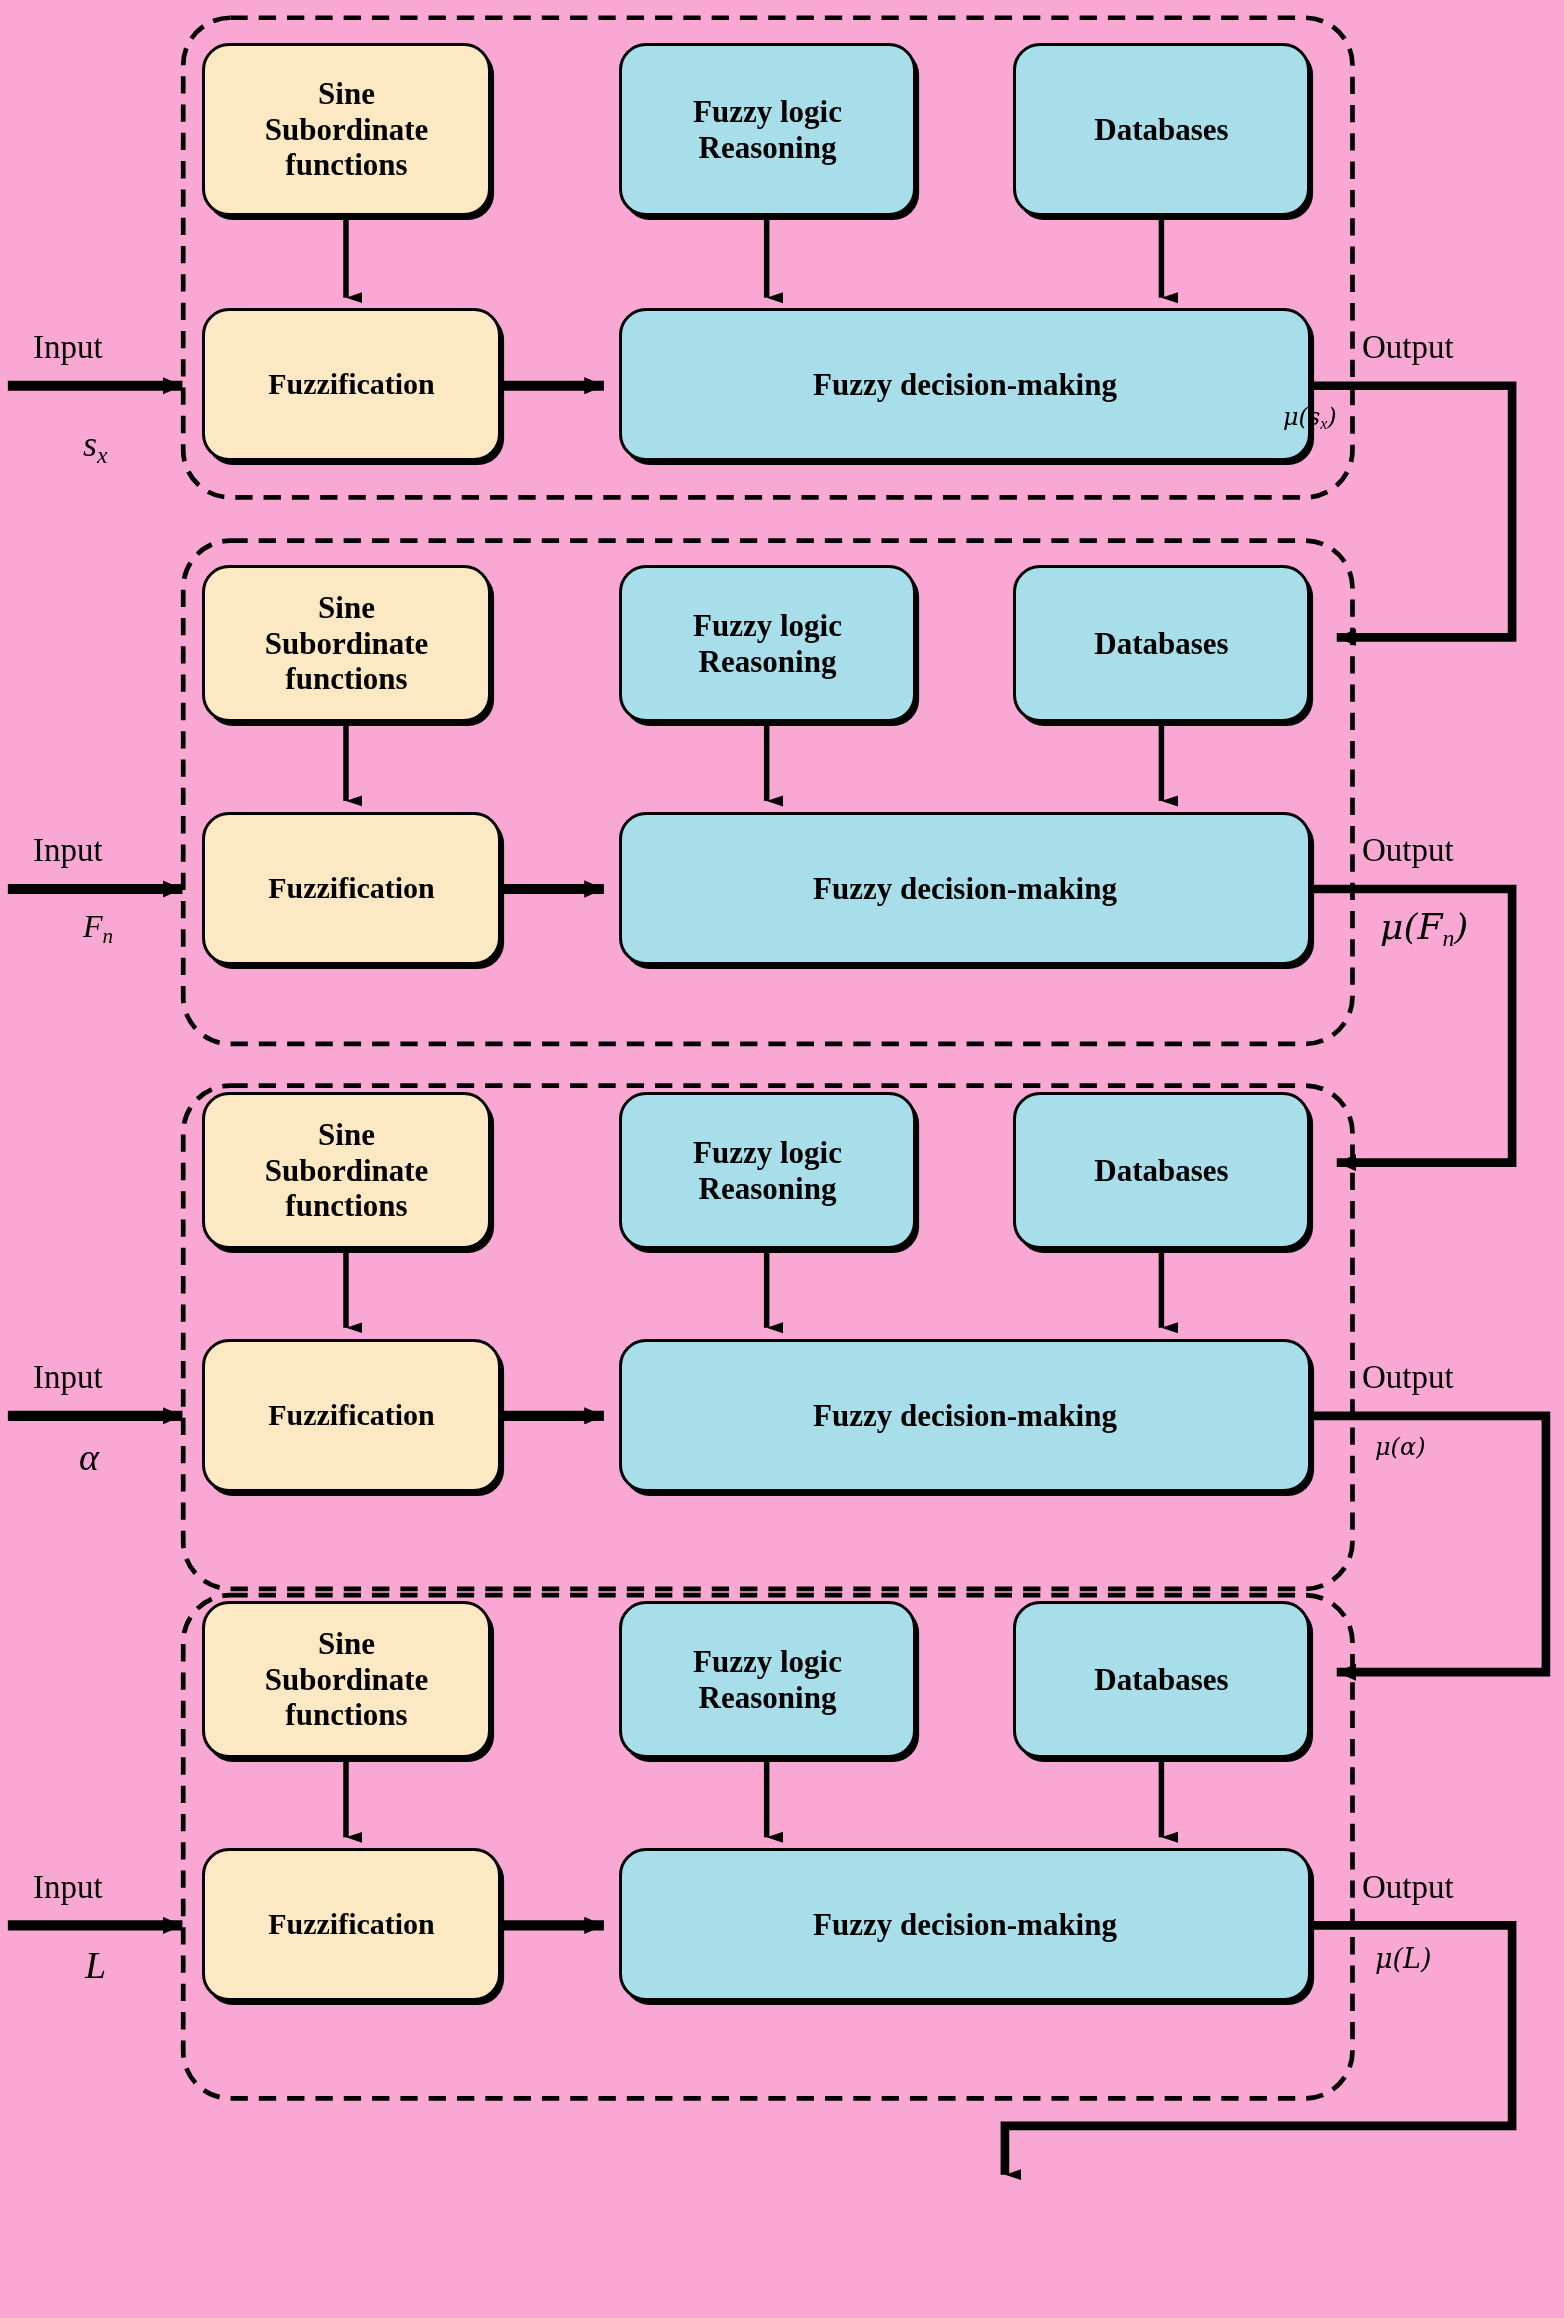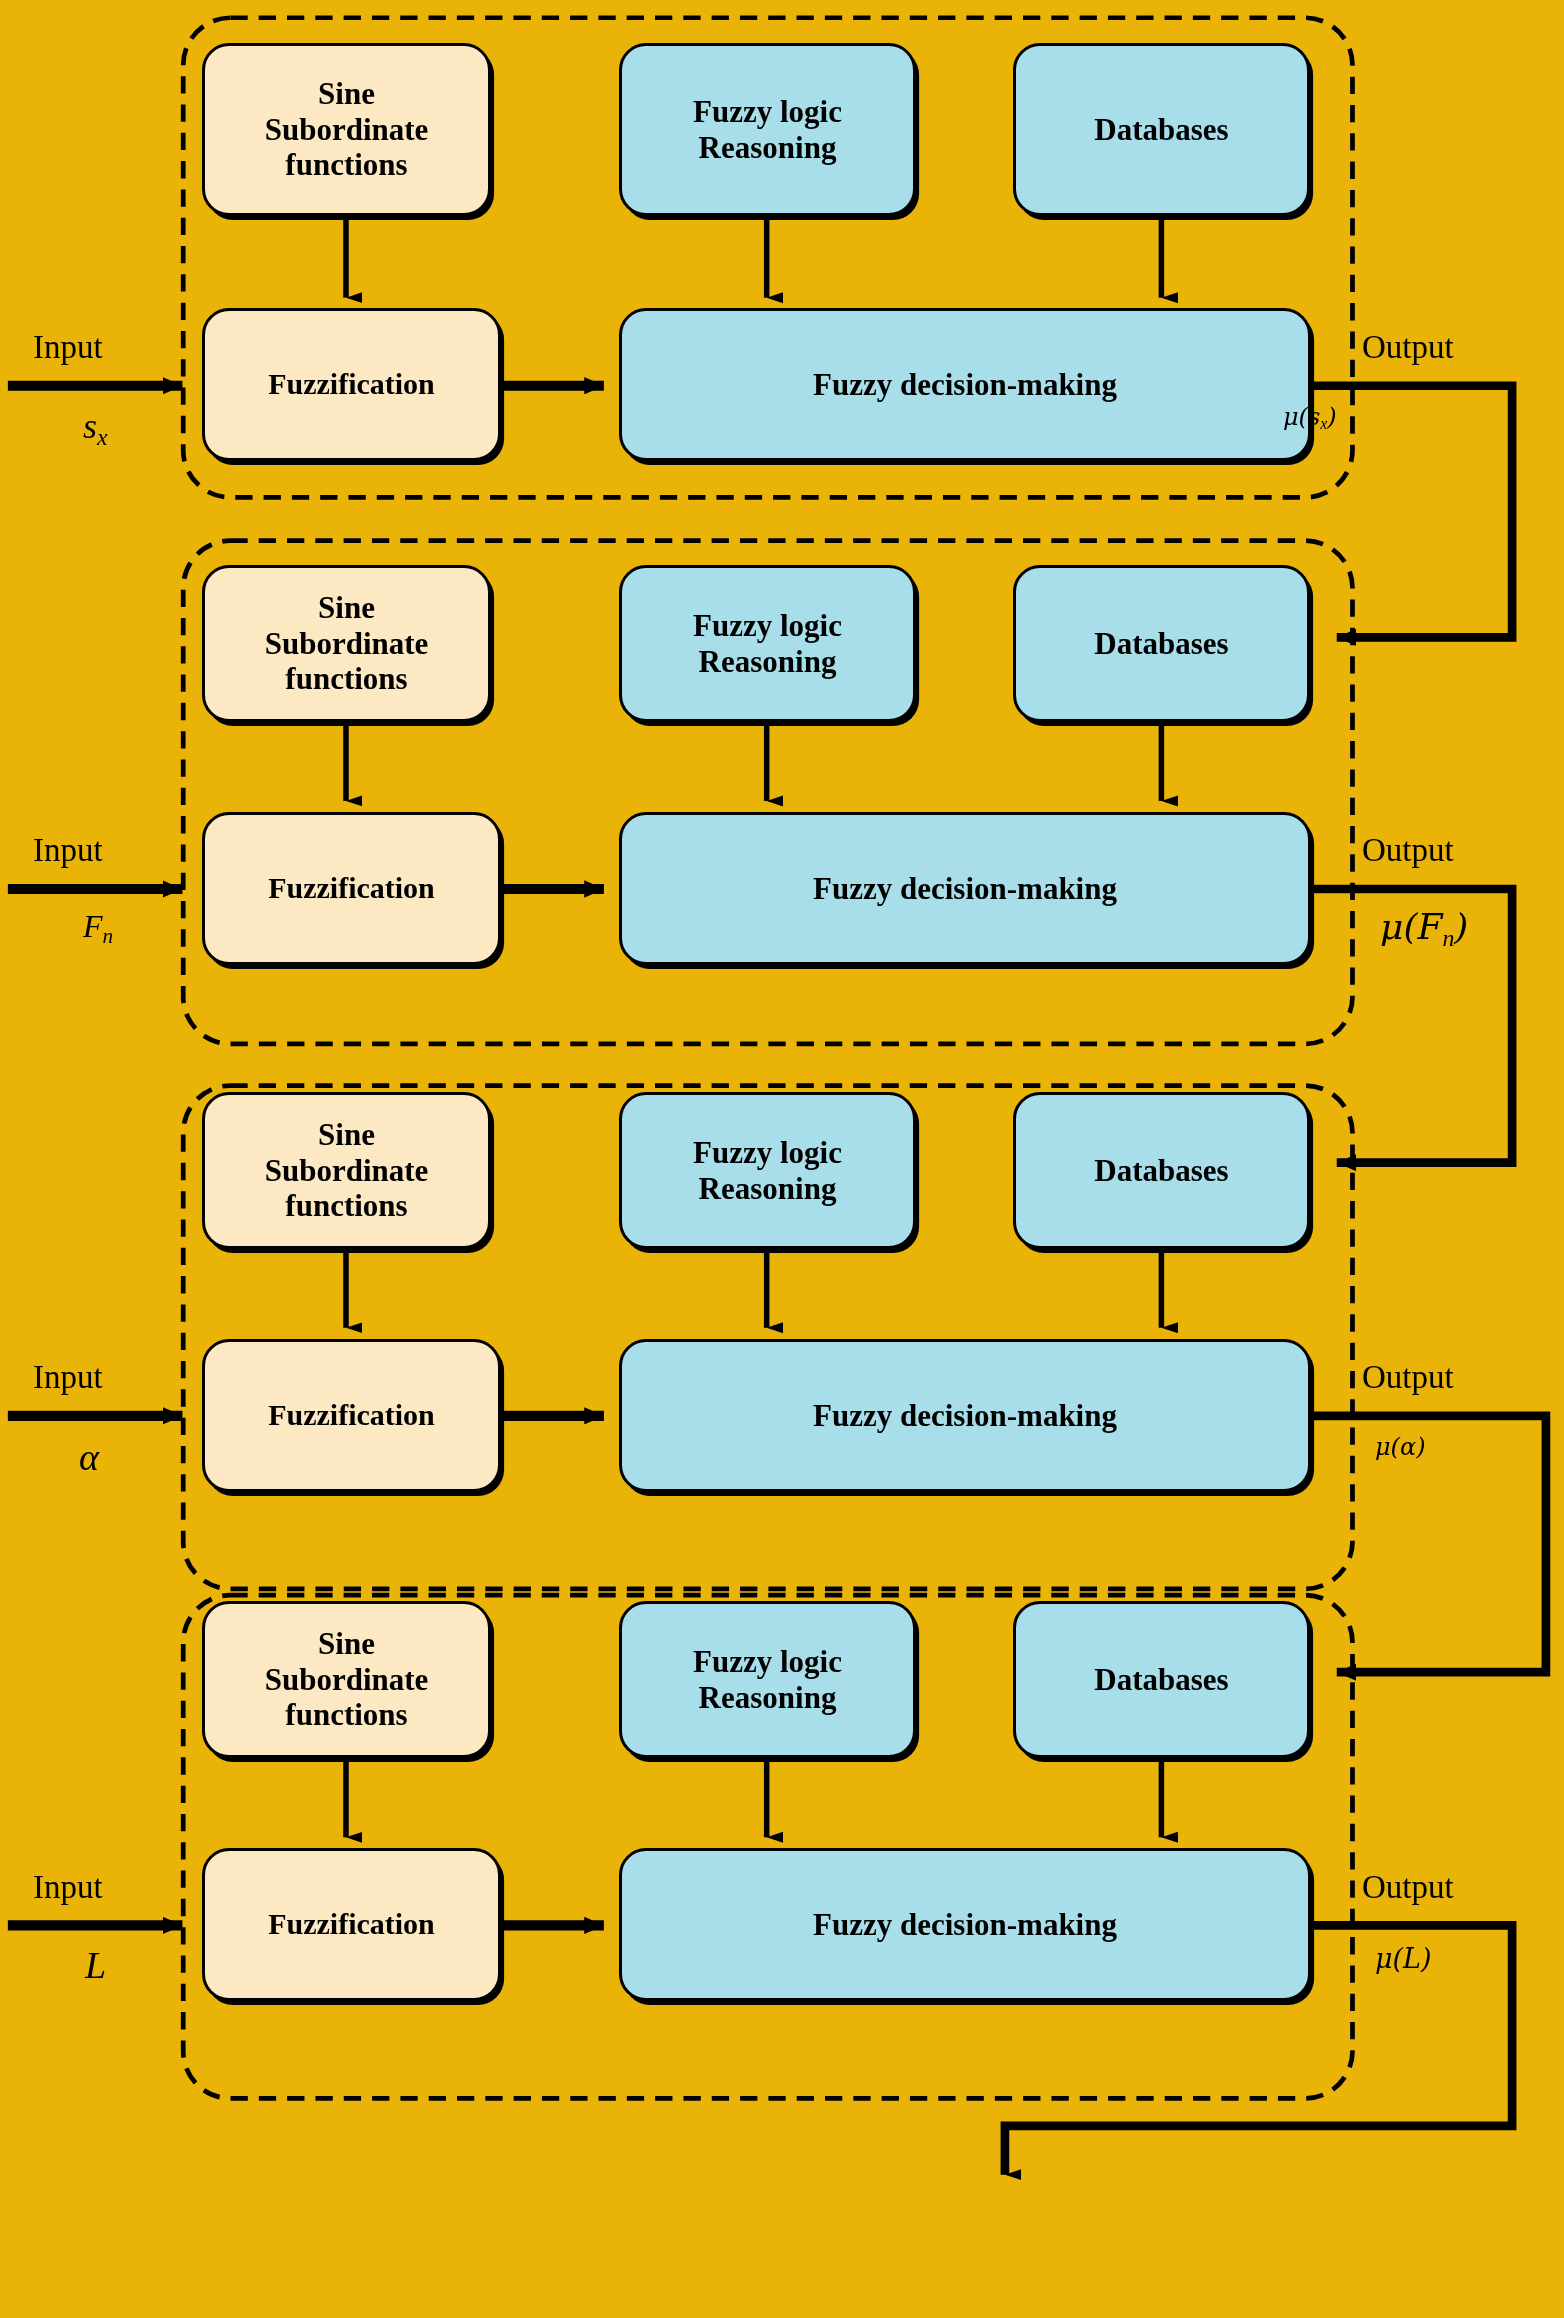--- a/index.html
+++ b/index.html
@@ -1,17 +1,17 @@
 <!DOCTYPE html>
 <html style="font-size:12.6px"><head>
 <meta charset="utf-8">
 <style>
   html,body{margin:0;padding:0;background:#ffffff;}
   body{font-family:"Liberation Serif", serif;}
-  #stage{position:relative;width:1564px;height:2319px;background:#eab308;overflow:hidden;}
+  #stage{position:relative;width:1564px;height:2319px;background:#f9a8d4;overflow:hidden;}
   #svg-layer{position:absolute;left:0;top:0;width:1564px;height:2319px;}
   .node{
     position:absolute;
     box-sizing:border-box;
     border:3.9px solid #000000;
     border-radius:27px;
     display:flex;align-items:center;justify-content:center;
     text-align:center;
     font-family:"Liberation Serif", serif;
     font-weight:bold;
@@ -121,21 +121,21 @@
 
   <div class="node cream" style="left:202px;top:308px;width:299px;height:153px;font-size:30px;">
     <span>Fuzzification</span>
   </div>
 
   <div class="node blue" style="left:619px;top:308px;width:692px;height:153px;font-size:31px;">
     <span>Fuzzy decision-making</span>
   </div>
 
   <div class="lbl lbl-bold" style="left:33px;top:329px;font-size:33px;">Input</div>
-  <div class="lbl lbl-math" style="left:83px;top:405px;font-size:36px;">
+  <div class="lbl lbl-math" style="left:83px;top:423px;font-size:36px;">
     <span>s</span><span class="sub">x</span>
   </div>
   <div class="lbl lbl-bold" style="left:1362px;top:329px;font-size:33px;">Output</div>
   <div class="lbl" style="left:1283px;top:403px;font-size:24px;">
     <span class="mu">μ(s</span><span class="sub">x</span><span class="mu">)</span>
   </div>
 
   <div class="node cream" style="left:202px;top:565px;width:289px;height:157px;font-size:31px;">
     <span><span>Sine</span><br><span>Subordinate</span><br><span>functions</span></span>
   </div>

